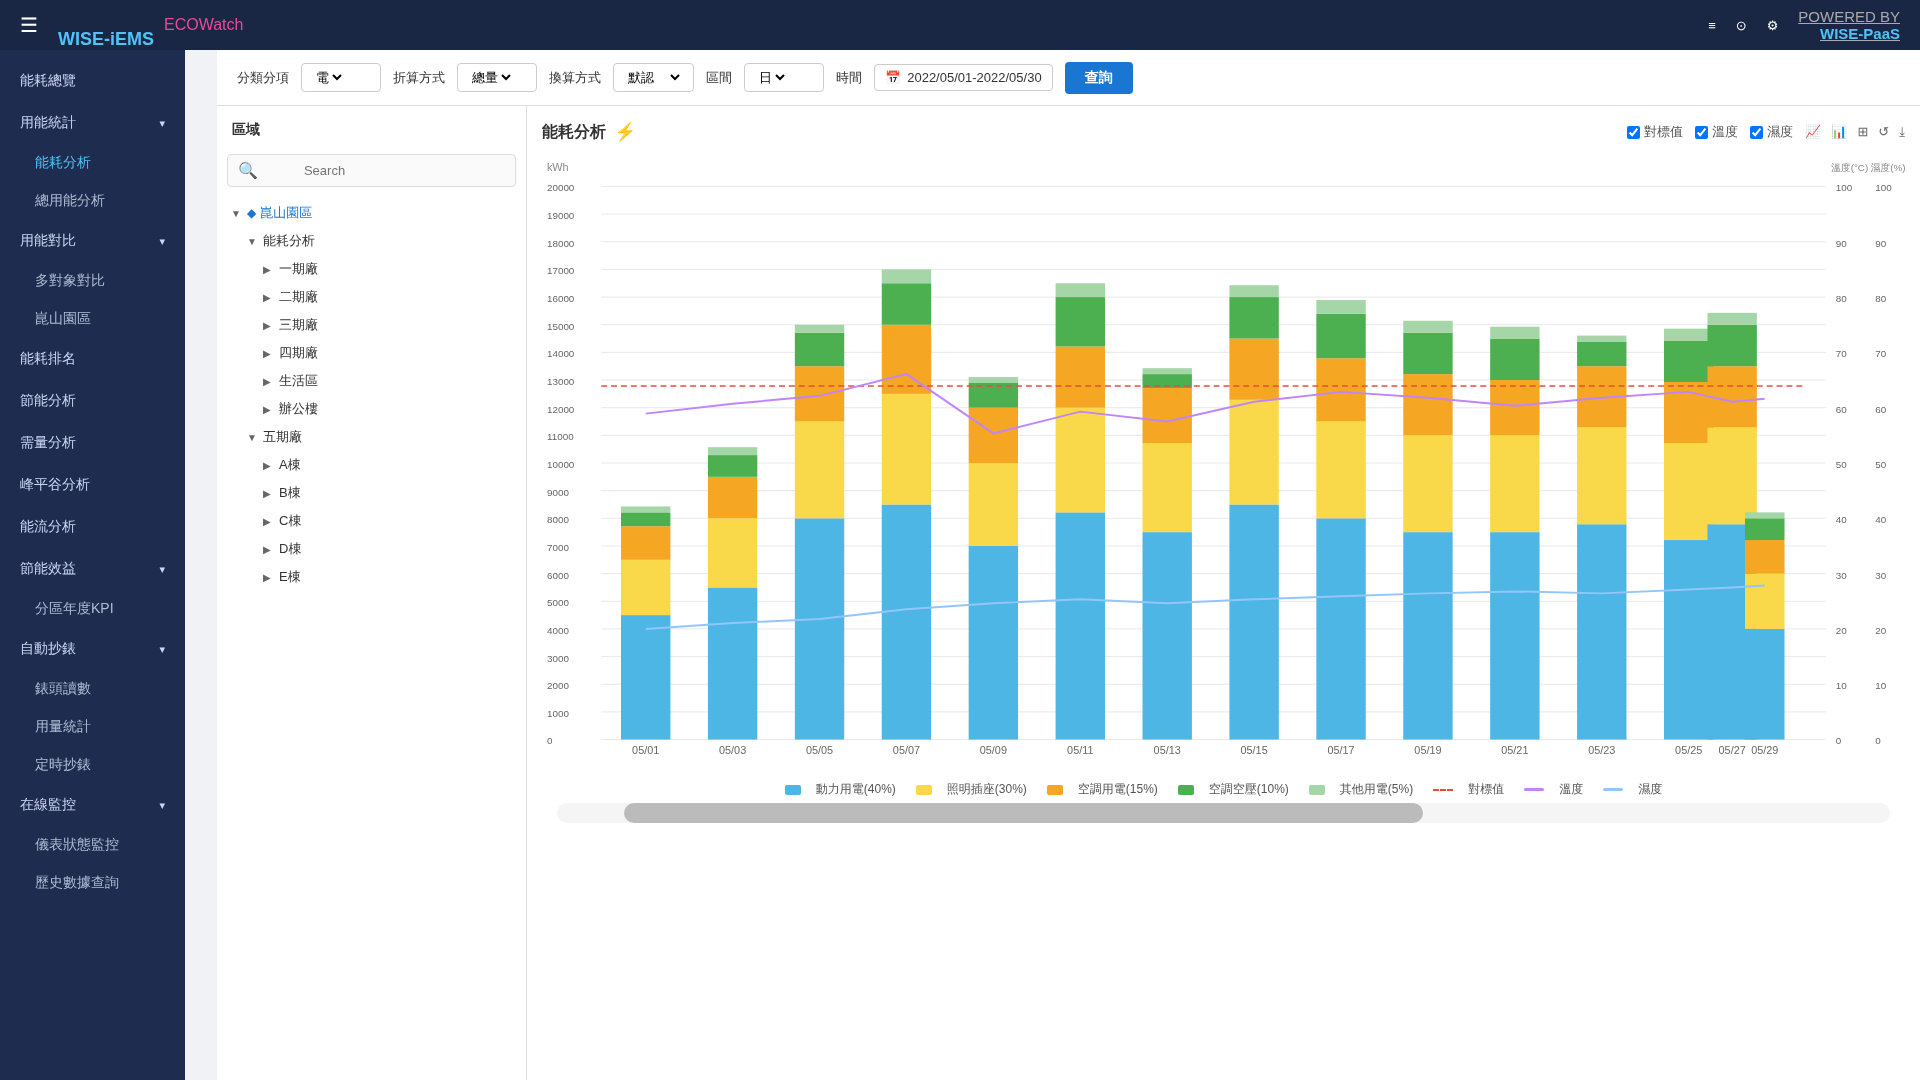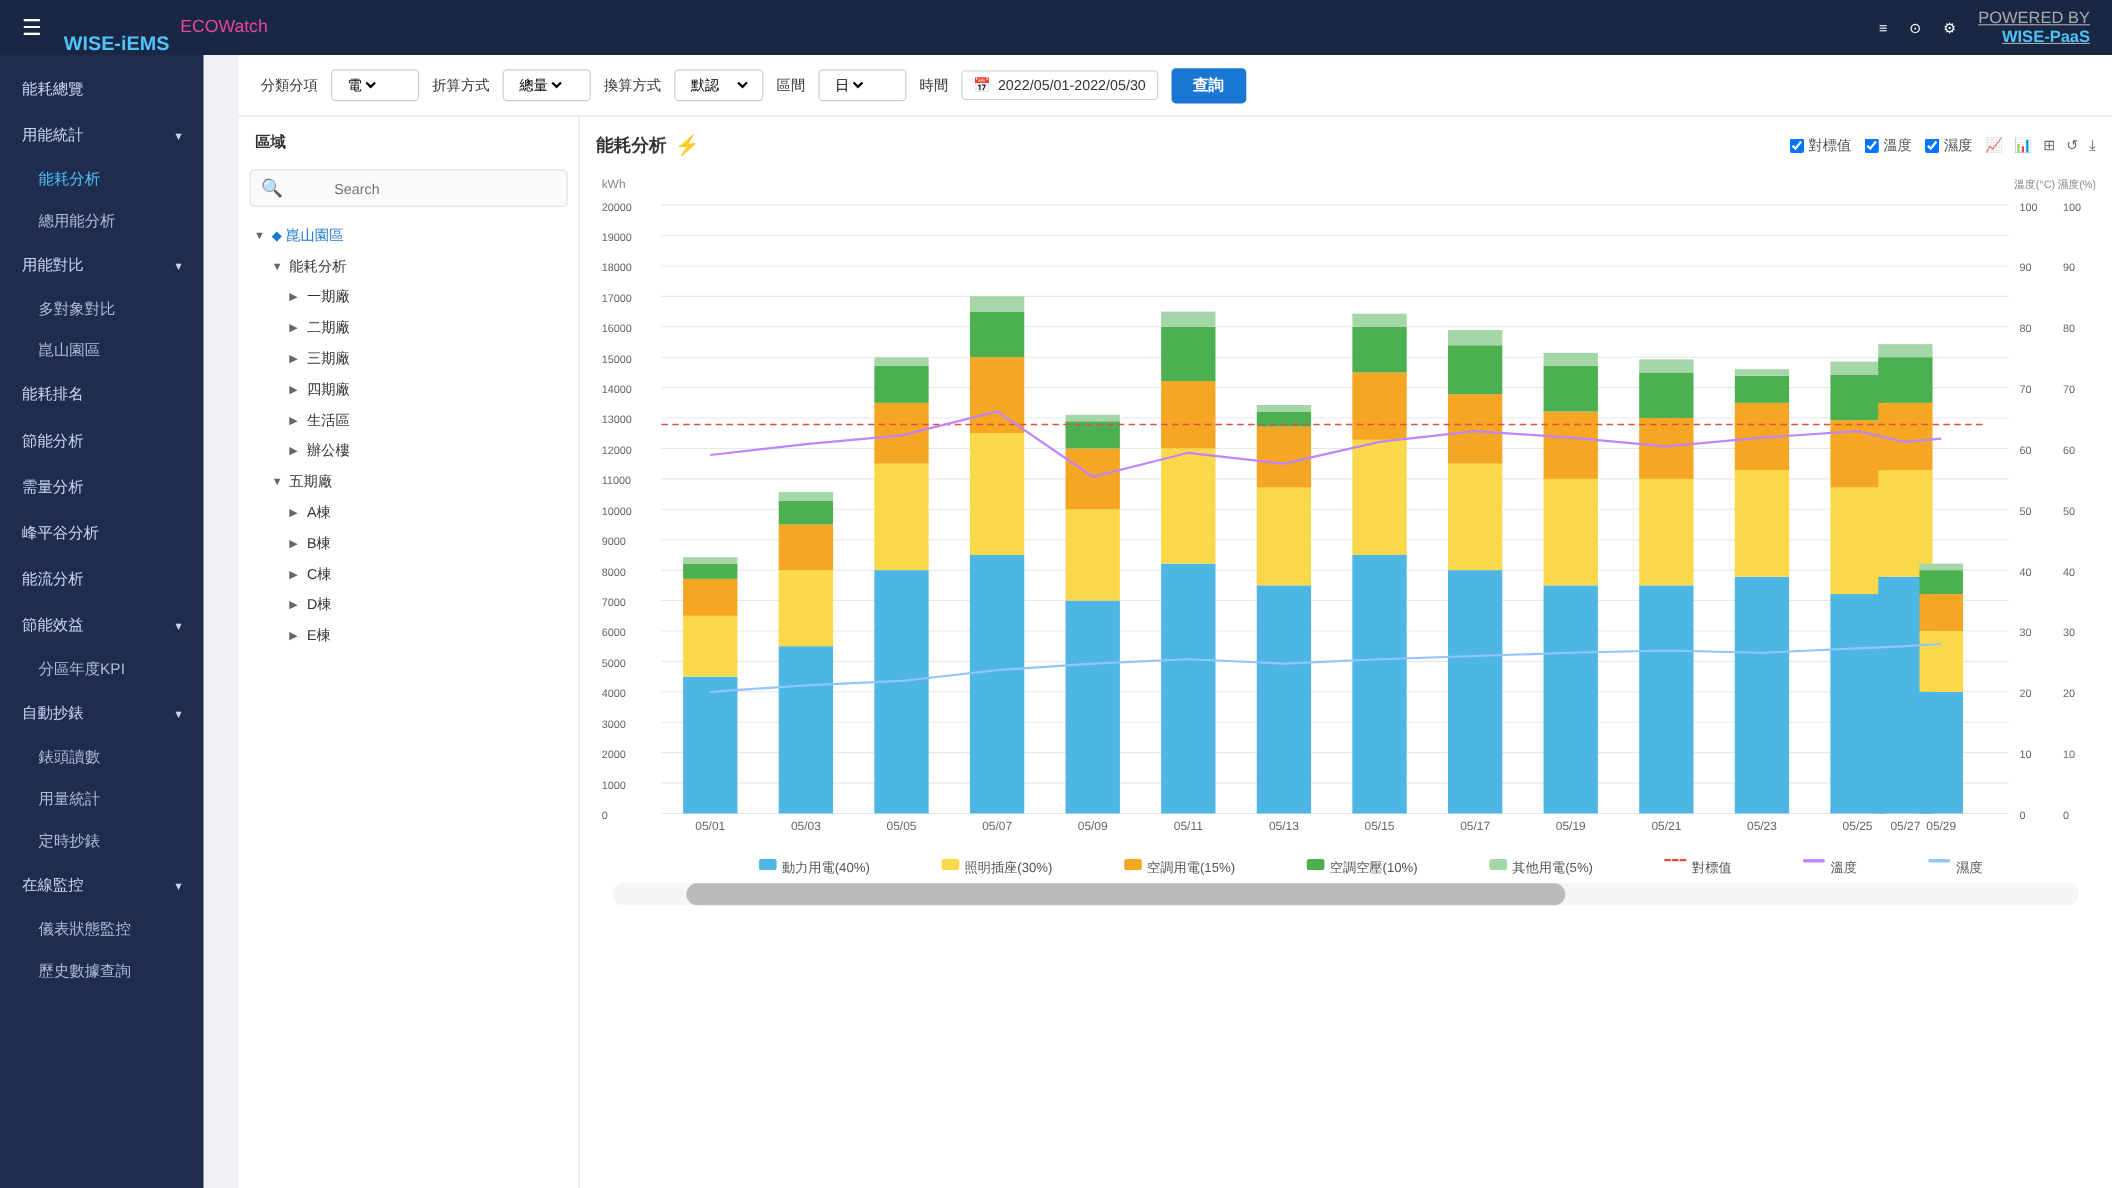--- a/index.html
+++ b/index.html
@@ -166,21 +166,21 @@
     
     .chart-legend {
       display: flex;
       justify-content: center;
       gap: 20px;
       font-size: 12px;
       color: #555;
       margin-top: 8px;
       flex-wrap: wrap;
     }
-    .legend-item { display: flex; gap: 5px; margin-left: 45px; }
+    .legend-item { display: flex; align-items: center; gap: 15px; }
     .legend-color { width: 16px; height: 10px; border-radius: 2px; }
     .legend-dot { width: 20px; height: 3px; border-radius: 2px; }
     .legend-dash { width: 20px; height: 0; border-top: 2px dashed #e74c3c; }
 
     
     .scroll-bar-area {
       background: #f5f5f5;
       height: 20px;
       margin: 0 15px;
       border-radius: 10px;

